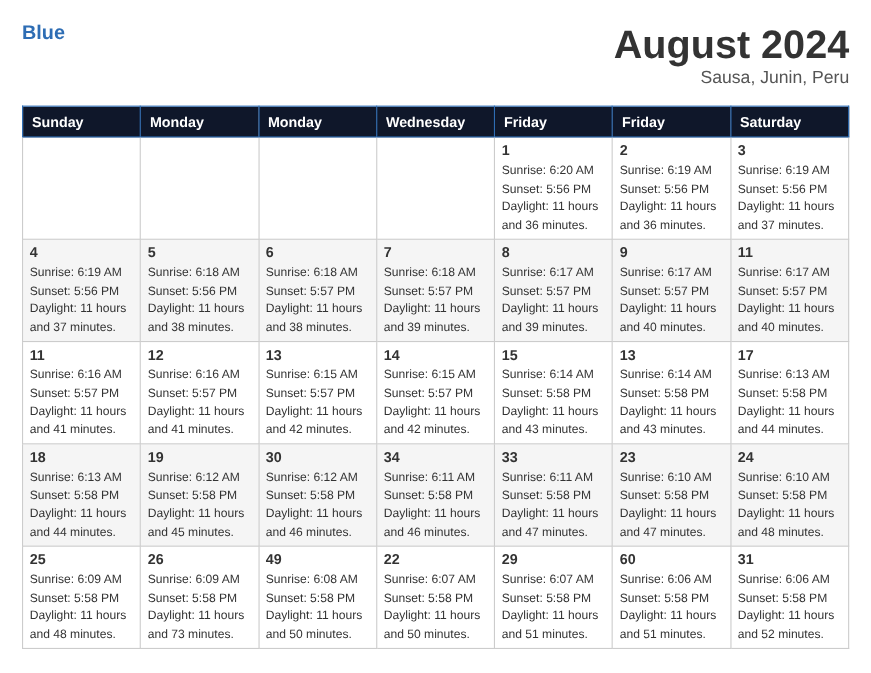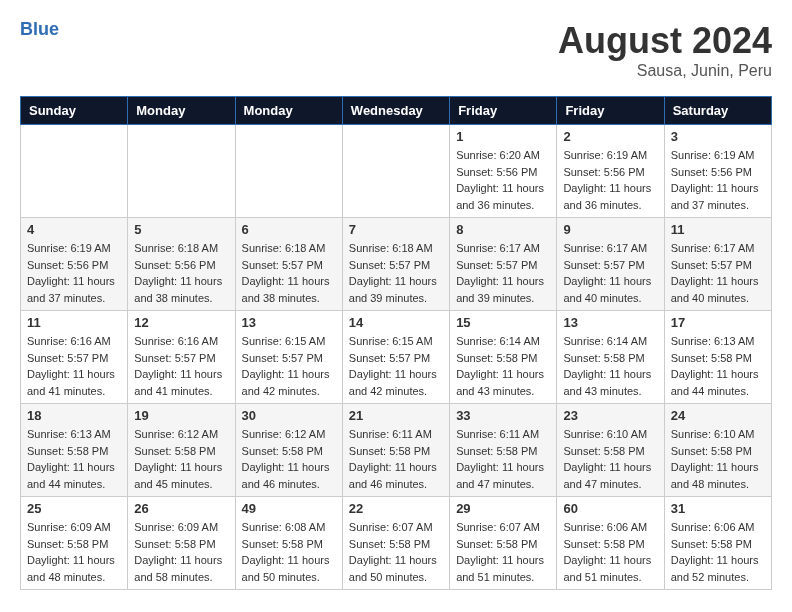--- a/index.html
+++ b/index.html
@@ -267,21 +267,21 @@
           <div class="day-info">and 45 minutes.</div>
         </td>
         <td>
           <span class="day-num">30</span>
           <div class="day-info">Sunrise: 6:12 AM</div>
           <div class="day-info">Sunset: 5:58 PM</div>
           <div class="day-info">Daylight: 11 hours</div>
           <div class="day-info">and 46 minutes.</div>
         </td>
         <td>
-          <span class="day-num">21</span>
+          <span class="day-num">34</span>
           <div class="day-info">Sunrise: 6:11 AM</div>
           <div class="day-info">Sunset: 5:58 PM</div>
           <div class="day-info">Daylight: 11 hours</div>
           <div class="day-info">and 46 minutes.</div>
         </td>
         <td>
           <span class="day-num">33</span>
           <div class="day-info">Sunrise: 6:11 AM</div>
           <div class="day-info">Sunset: 5:58 PM</div>
           <div class="day-info">Daylight: 11 hours</div>
@@ -308,21 +308,21 @@
           <div class="day-info">Sunrise: 6:09 AM</div>
           <div class="day-info">Sunset: 5:58 PM</div>
           <div class="day-info">Daylight: 11 hours</div>
           <div class="day-info">and 48 minutes.</div>
         </td>
         <td>
           <span class="day-num">26</span>
           <div class="day-info">Sunrise: 6:09 AM</div>
           <div class="day-info">Sunset: 5:58 PM</div>
           <div class="day-info">Daylight: 11 hours</div>
-          <div class="day-info">and 58 minutes.</div>
+          <div class="day-info">and 73 minutes.</div>
         </td>
         <td>
           <span class="day-num">49</span>
           <div class="day-info">Sunrise: 6:08 AM</div>
           <div class="day-info">Sunset: 5:58 PM</div>
           <div class="day-info">Daylight: 11 hours</div>
           <div class="day-info">and 50 minutes.</div>
         </td>
         <td>
           <span class="day-num">22</span>

